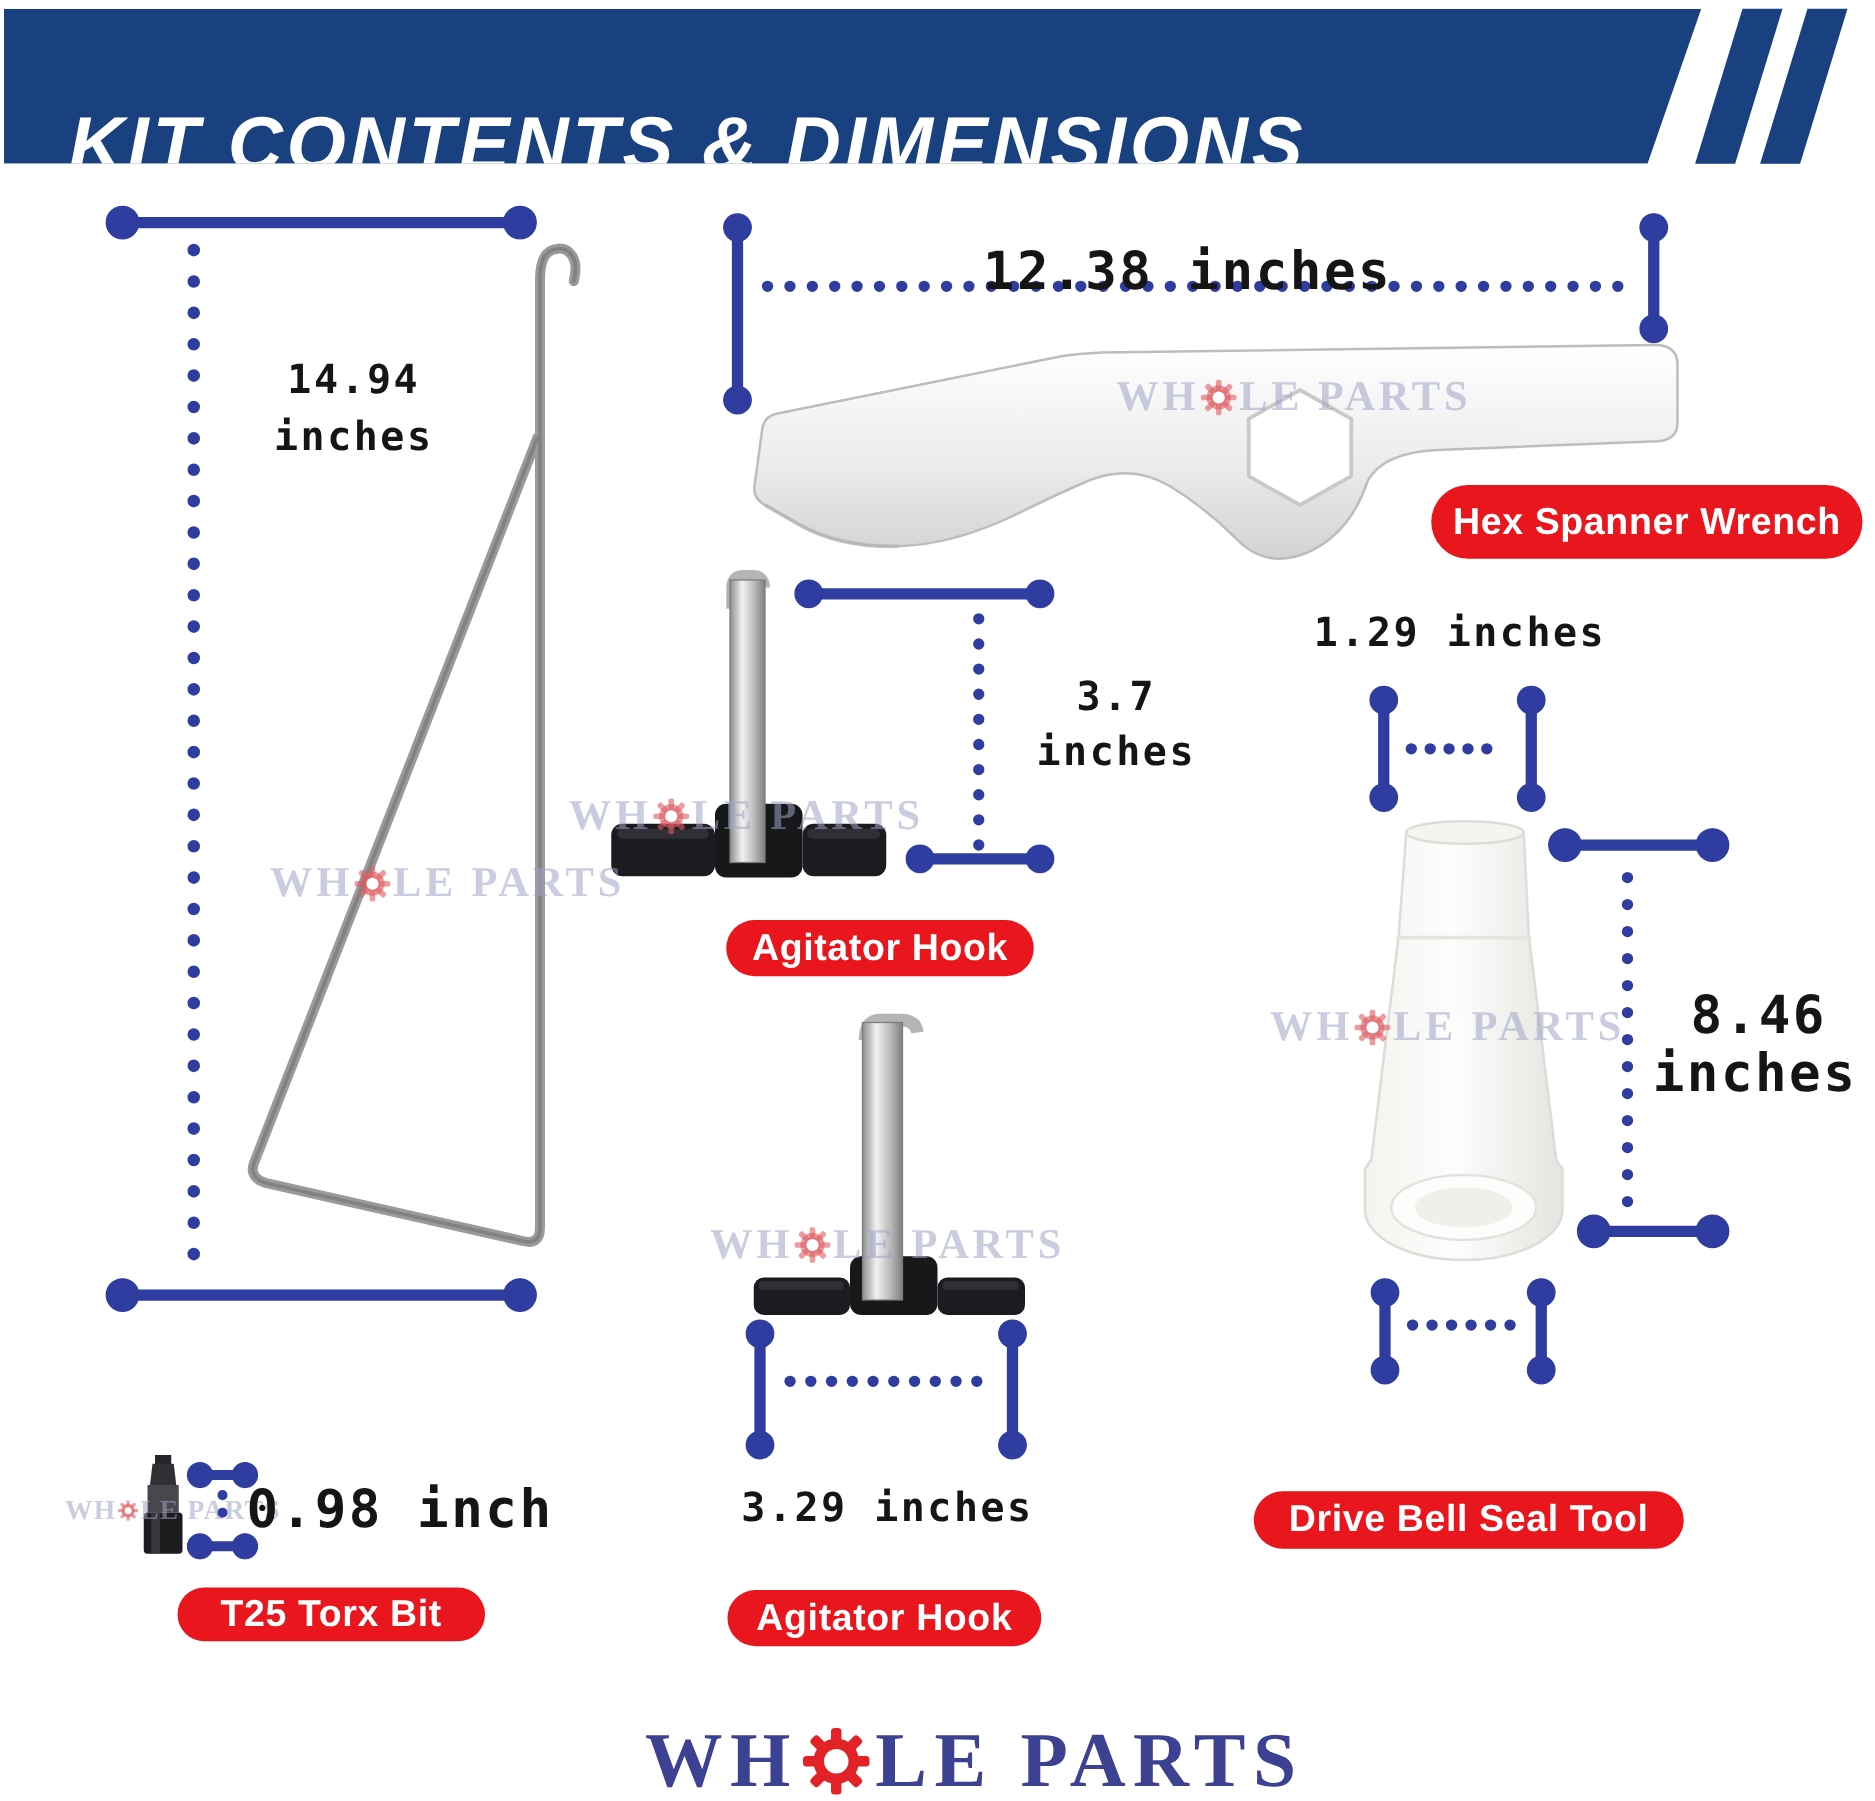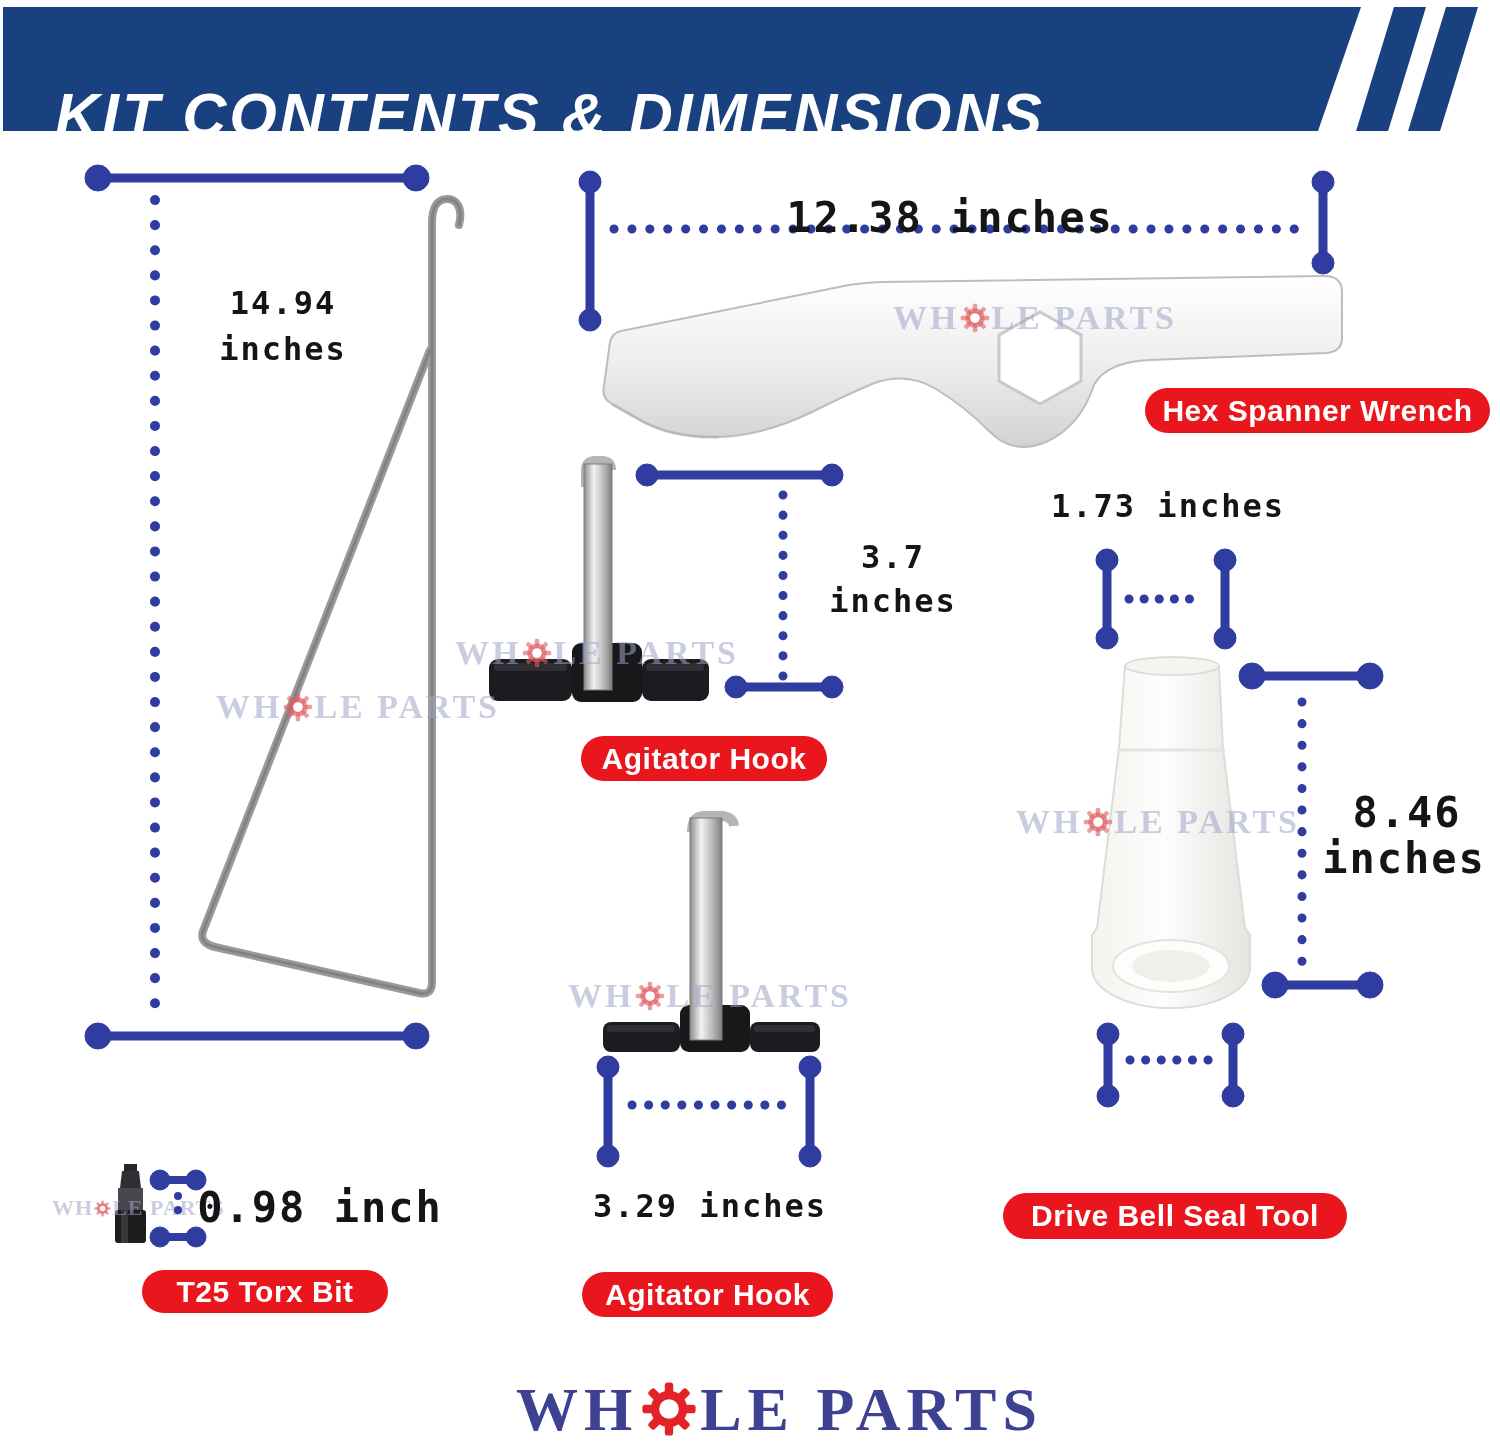--- a/index.html
+++ b/index.html
@@ -299,27 +299,27 @@
   <div class="dim-text" style="left:283px;top:303px;">14.94</div>
   <div class="dim-text" style="left:283px;top:349px;">inches</div>
 
   <div class="dim-text fs42" style="left:950px;top:190px;margin-top:27px;">12.38 inches</div>
 
   <div class="dim-text" style="left:893px;top:557px;">3.7</div>
   <div class="dim-text" style="left:893px;top:601px;">inches</div>
 
   <div class="dim-text" style="left:710px;top:1206px;">3.29 inches</div>
 
-  <div class="dim-text" style="left:1168px;top:506px;">1.73 inches</div>
+  <div class="dim-text" style="left:1168px;top:506px;">1.29 inches</div>
   <div class="dim-text fs42" style="left:1407px;top:812px;">8.46</div>
   <div class="dim-text fs42" style="left:1404px;top:858px;">inches</div>
 
   <div class="dim-text fs42" style="left:320px;top:1207px;">0.98 inch</div>
 
-  <div class="pill" style="left:1145px;top:388px;width:345px;height:45px;">Hex Spanner Wrench</div>
+  <div class="pill" style="left:1145px;top:388px;width:345px;height:59px;">Hex Spanner Wrench</div>
   <div class="pill" style="left:581px;top:736px;width:246px;height:45px;">Agitator Hook</div>
   <div class="pill" style="left:582px;top:1272px;width:251px;height:45px;">Agitator Hook</div>
   <div class="pill" style="left:1003px;top:1193px;width:344px;height:46px;">Drive Bell Seal Tool</div>
   <div class="pill" style="left:142px;top:1270px;width:246px;height:43px;">T25 Torx Bit</div>
 
   <div class="logo">
     <span>WH</span>
     <svg class="gear" viewBox="0 0 40 40">
         <g fill="currentColor">
           <rect x="17" y="1" width="6" height="38" rx="2"></rect>

